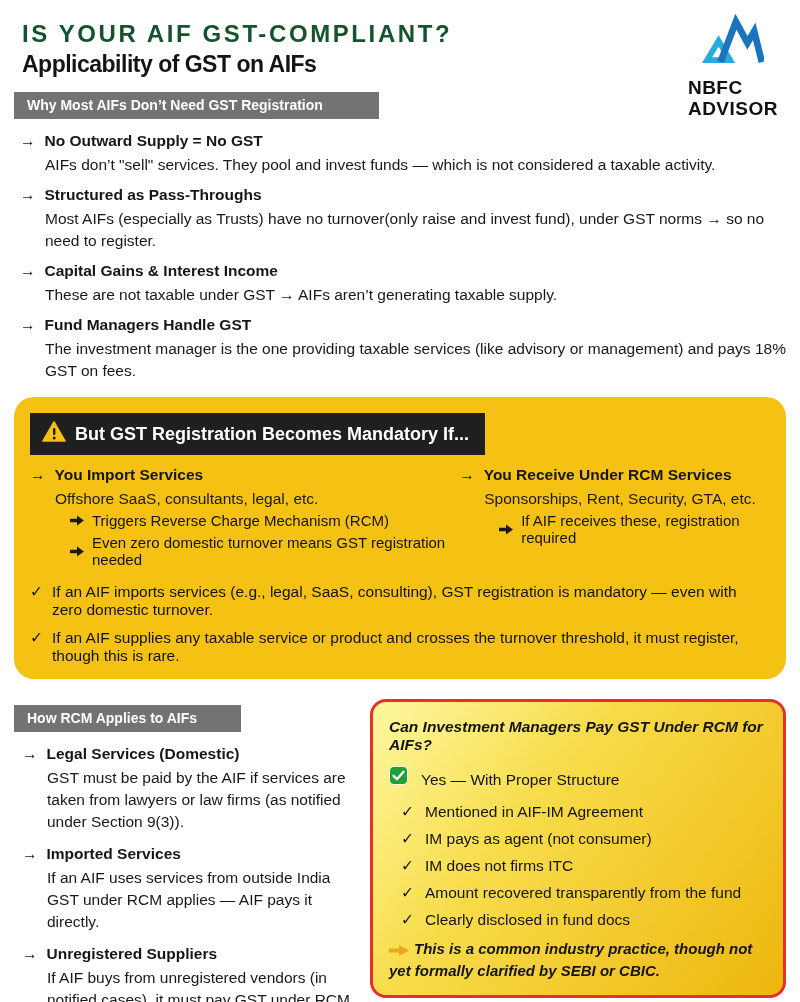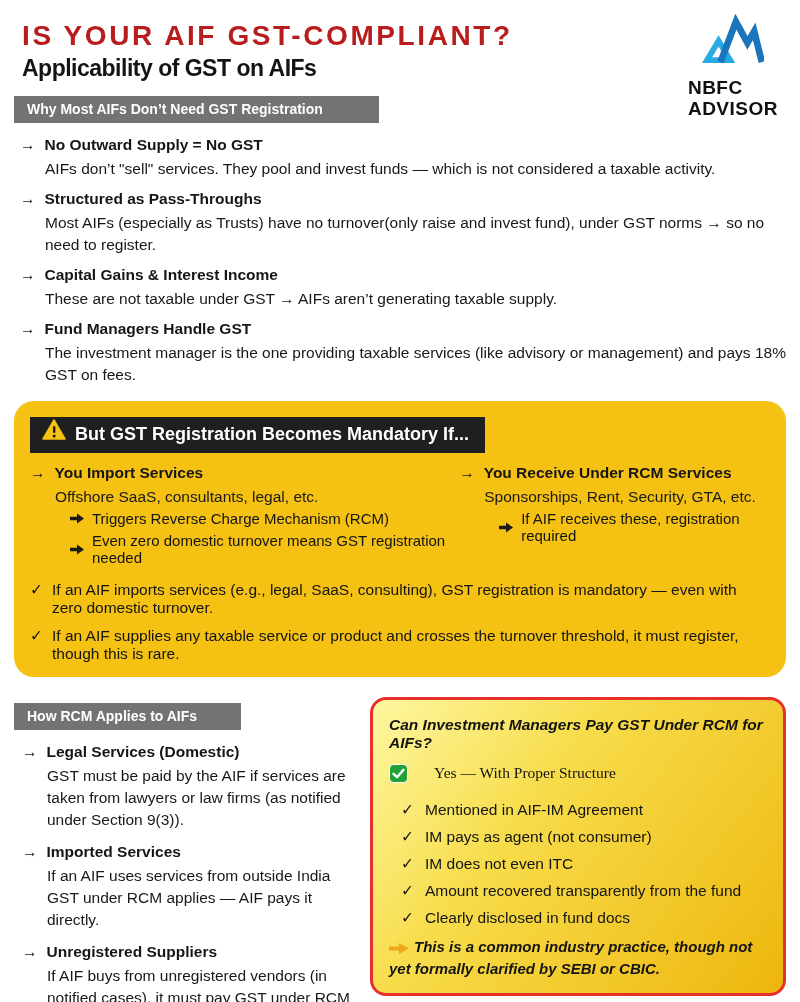--- a/index.html
+++ b/index.html
@@ -2,61 +2,61 @@
 <html><head>
 <meta charset="utf-8">
 <style>
   * { margin:0; padding:0; box-sizing:border-box; }
   html,body { background:#ffffff; }
   body { font-family:"Liberation Sans","DejaVu Sans",sans-serif; color:#161616; }
   .page { width:800px; height:1002px; background:#ffffff; position:relative; overflow:hidden; }
 
   
   .header { padding:20px 20px 0 22px; position:relative; }
-  .kicker { font-size:28px; font-weight:600; letter-spacing:2.6px; color:#b91c1c; }
+  .kicker { font-size:24px; font-weight:600; letter-spacing:2.6px; color:#14532d; }
   .title { font-size:23px; font-weight:800; letter-spacing:-0.5px; color:#141414; margin-top:3px; }
   .logo { position:absolute; top:14px; right:22px; display:flex; align-items:center; gap:8px;flex-direction:column; }
   .logo-text { font-weight:800; font-size:19px; line-height:1.08; letter-spacing:0.5px; color:#111; }
 
   
   .bar { display:inline-block; background:#737373; color:#fff; font-weight:700; font-size:14px;
          padding:5px 56px 6px 13px; }
   .bar-1 { margin:14px 0 0 14px; }
 
   
   .bullets { margin:13px 0 0 20px; }
   .b-item { margin-bottom:10px; }
   .b-head { display:flex; gap:9px; align-items:baseline; font-weight:700; font-size:15.5px; }
   .arr { font-weight:400; }
   .b-desc { margin:4px 0 0 25px; font-size:15.5px; line-height:1.42; color:#181818; }
 
   
   .ybox { margin:15px 14px 0 14px; background:#f5c113; border-radius:20px; padding:16px 16px 14px 16px; }
-  .ybox-head { display:inline-flex; align-items:flex-end; gap:9px; background:#1f1f1f; color:#fff;
-               font-weight:700; font-size:18px; padding:2px 16px 8px 12px; margin-bottom:11px; }
+  .ybox-head { display:inline-flex; align-items:center; gap:9px; background:#1f1f1f; color:#fff;
+               font-weight:700; font-size:18px; padding:8px 16px 8px 12px; margin-bottom:11px; }
   .ycols { display:flex; }
   .ycol-1 { flex:0 0 58%; }
   .ycol-2 { flex:1; }
   .ycol .b-desc { margin-left:25px; color:#1a1a1a; }
   .subs { margin:2px 0 0 40px; }
   .sub { display:flex; align-items:center; gap:8px; font-size:15px; margin-bottom:5px; color:#141414; }
   .note { display:flex; gap:9px; margin-top:10px; font-size:15.5px; color:#141414; }
   .chk { font-weight:700; }
 
   
   .two-col { display:flex; margin:20px 14px 0 14px; gap:14px; align-items:flex-start; }
   .left-col { flex:0 0 342px; }
   .bar-2 { margin:6px 4px 0 0; padding-right:44px; }
   .left-col .bullets { margin-left:8px; }
   .left-col .b-item { margin-bottom:12px; }
 
   .imbox { flex:1; border:3px solid #e5302c; border-radius:16px; padding:14px 16px 13px 16px;
            background:linear-gradient(128deg,#fdf7a0 0%, #f7dc4a 38%, #eeb60d 100%); }
   .imbox-title { font-style:italic; font-weight:700; font-size:15.5px; color:#141414; margin:2px 0 12px 0; }
-  .answer { display:flex; align-items:flex-start; gap:26px; font-size:15.5px; font-weight:500; color:#141414;font-family:Liberation Serif, serif; }
+  .answer { display:flex; align-items:flex-end; gap:13px; font-size:15.5px; font-weight:500; color:#141414; }
   .imlist { margin:14px 0 0 12px; list-style:none; }
   .imlist li { display:flex; gap:11px; font-size:15.5px; margin-bottom:9px; color:#141414; }
   .imnote { margin-top:0; font-weight:700; font-style:italic; font-size:15px; line-height:1.45; color:#141414; }
   .imnote svg { vertical-align:-3px; margin-right:5px; }
 </style>
 </head>
 <body>
 
 <div class="page">
 
@@ -217,21 +217,21 @@
         <li>
             <span class="chk">✓</span>
             <span>Mentioned in AIF-IM Agreement</span>
           </li>
         <li>
             <span class="chk">✓</span>
             <span>IM pays as agent (not consumer)</span>
           </li>
         <li>
             <span class="chk">✓</span>
-            <span>IM does not even ITC</span>
+            <span>IM does not firms ITC</span>
           </li>
         <li>
             <span class="chk">✓</span>
             <span>Amount recovered transparently from the fund</span>
           </li>
         <li>
             <span class="chk">✓</span>
             <span>Clearly disclosed in fund docs</span>
           </li>
       </ul>

